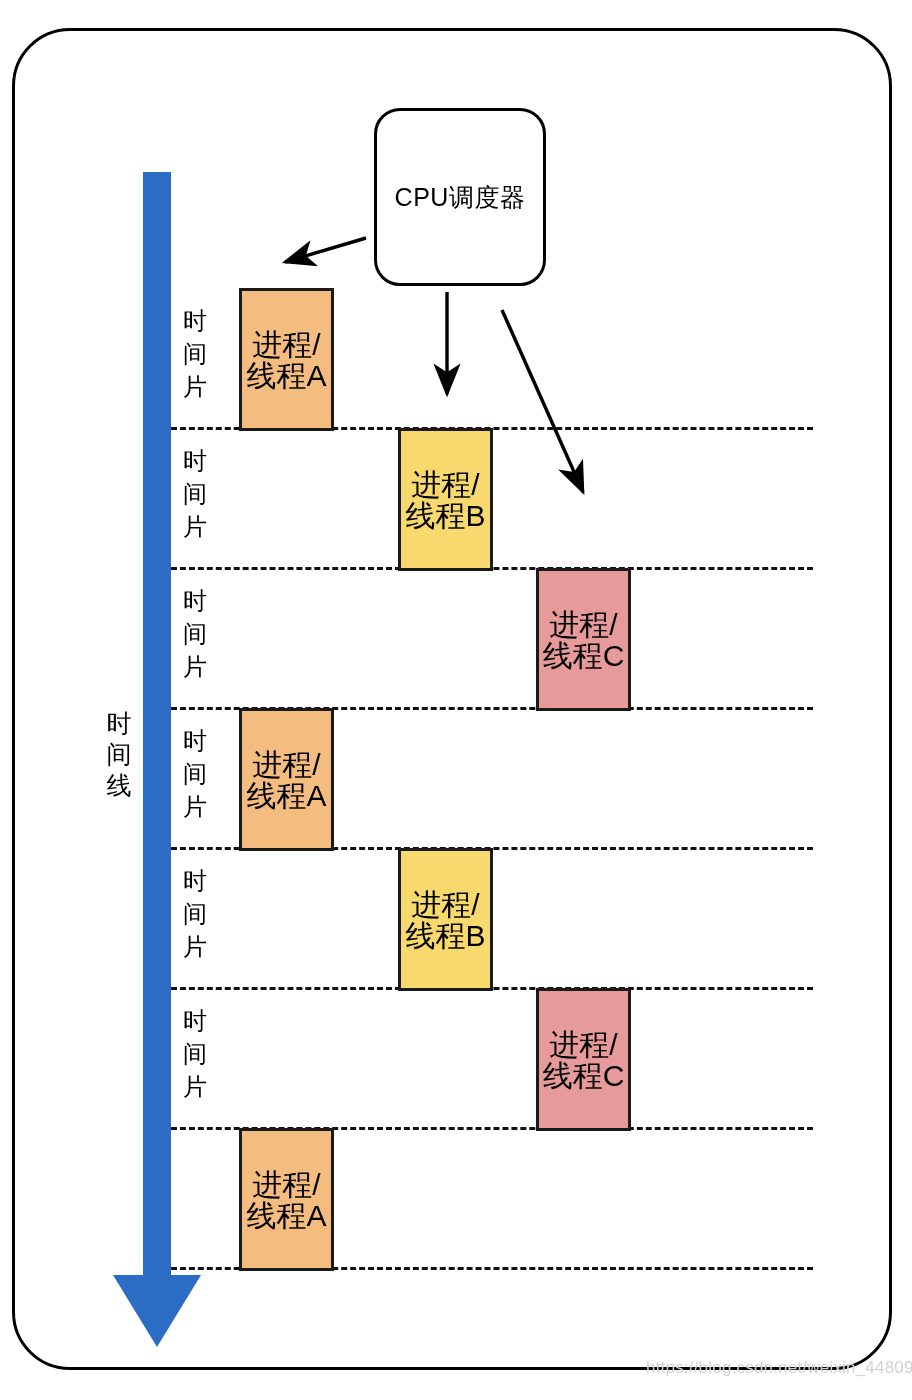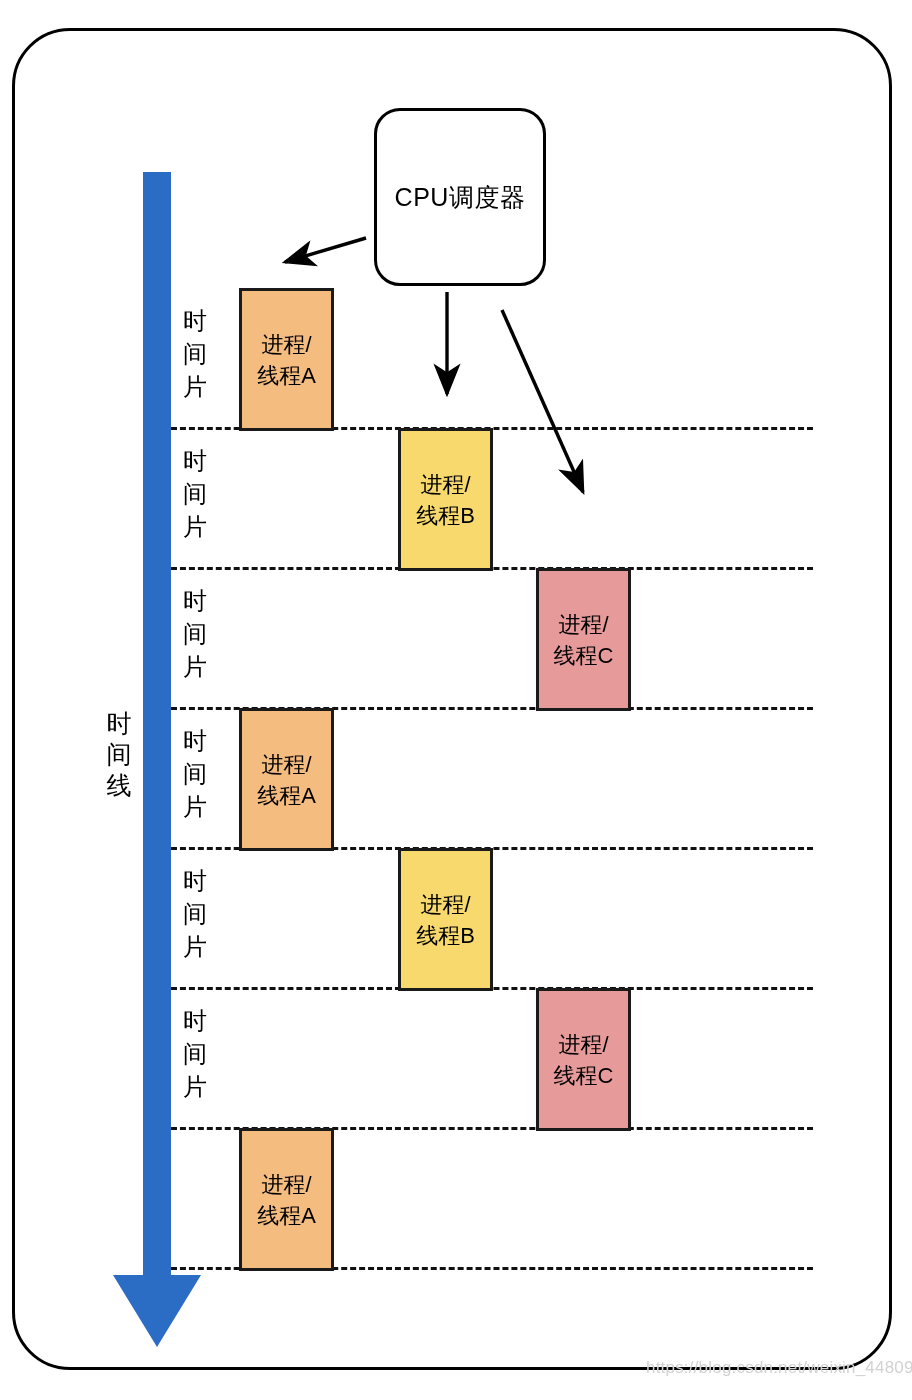--- a/index.html
+++ b/index.html
@@ -124,21 +124,21 @@
     width: 95px;
     height: 143px;
     border: 3px solid #1a1a1a;
     box-sizing: border-box;
     display: flex;
     align-items: center;
     justify-content: center;
     z-index: 3;
   }
   .process-block .block-label {
-    font-size: 22px;
+    font-size: 30px;
     line-height: 31px;
     color: #000000;
     text-align: center;
     white-space: pre-line;
   }
 
   .lane-a { left: 239px; }
   .lane-b { left: 398px; }
   .lane-c { left: 536px; }
 

